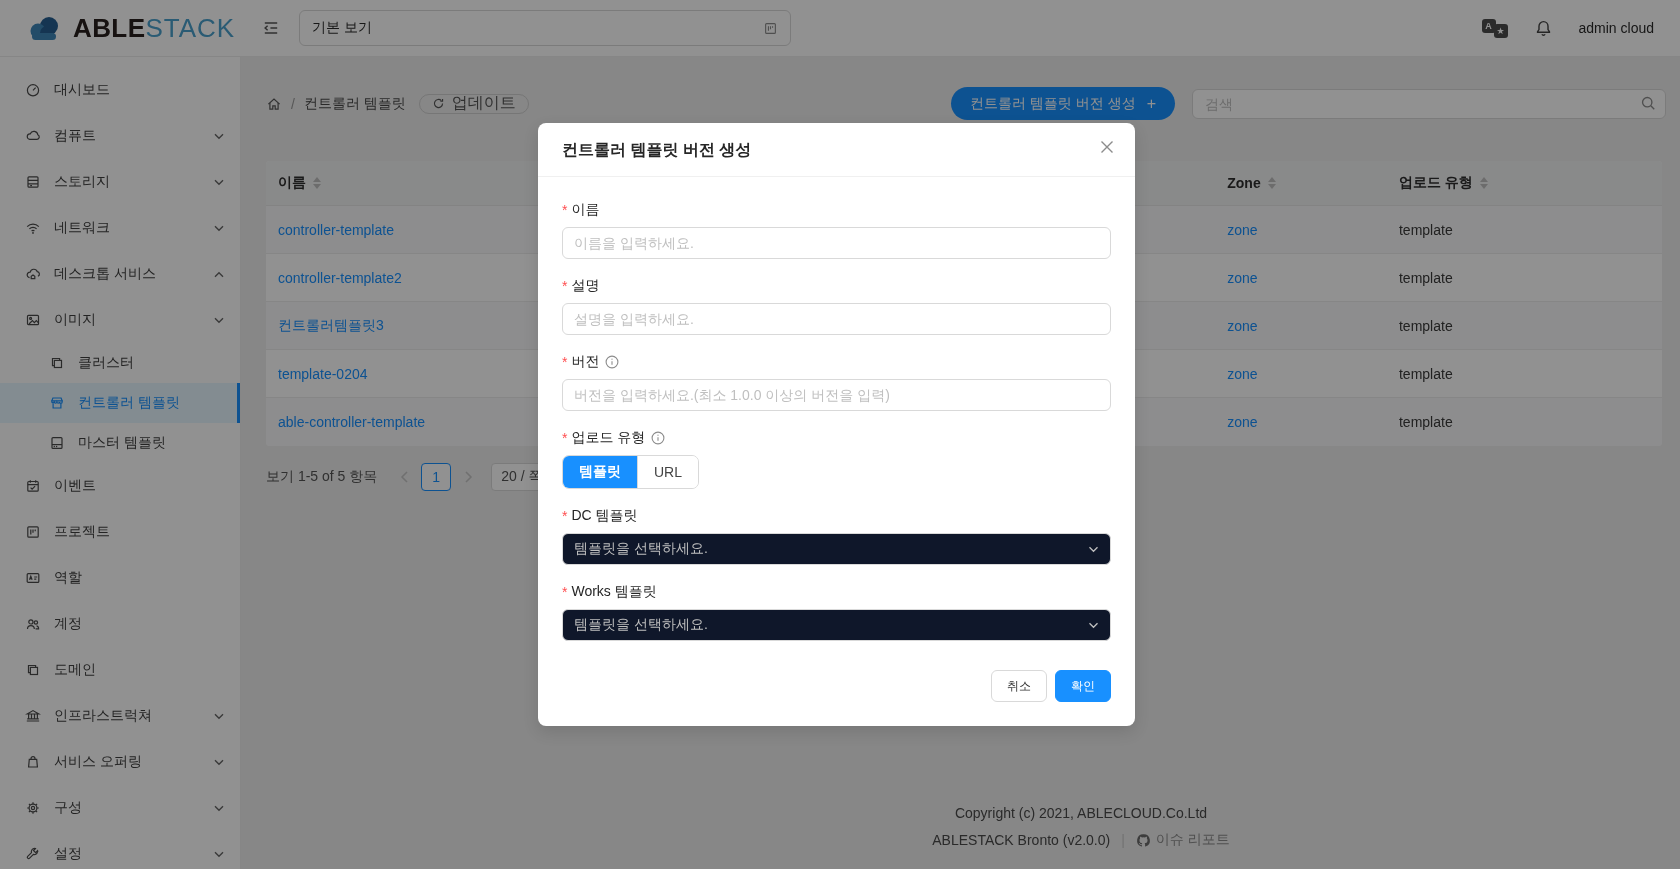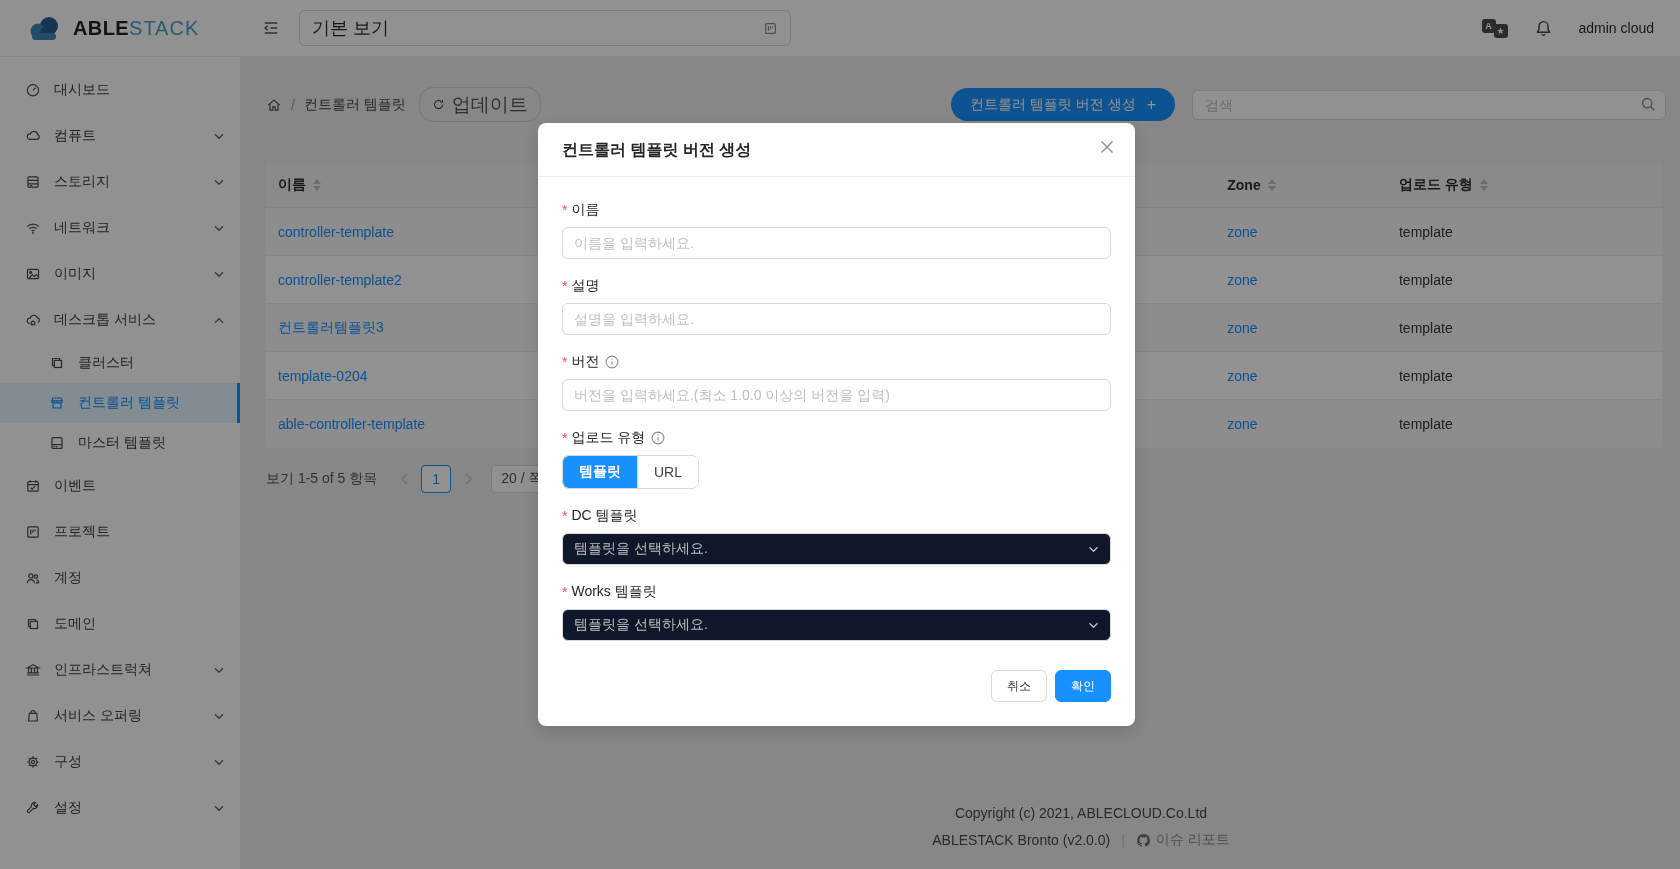--- a/index.html
+++ b/index.html
@@ -3,25 +3,25 @@
 <meta charset="utf-8">
 <style>
   * { margin:0; padding:0; box-sizing:border-box; }
   html,body { width:1680px; height:869px; }
   body { font-family:"Liberation Sans","DejaVu Sans",sans-serif; }
   .app { position:relative; width:1680px; height:869px; background:#ededed; overflow:hidden; color:#333; }
 
   
   .topbar { position:absolute; top:0; left:0; right:0; height:57px; background:#fff; display:flex; align-items:center; border-bottom:1px solid #ececec; z-index:2; }
   .logo-area { width:241px; height:100%; display:flex; align-items:center; padding-left:27px; gap:10px; flex:0 0 241px; }
-  .logo-text { font-size:20px; letter-spacing:.4px; white-space:nowrap; }
+  .logo-text { font-size:26px; letter-spacing:.4px; white-space:nowrap; }
   .logo-able { font-weight:800; color:#29211e; }
   .logo-stack { font-weight:500; color:#4aa0cc; letter-spacing:1px; }
   .fold-btn { margin-left:21px; color:#555; display:flex; cursor:pointer; }
-  .view-select { margin-left:19px; width:492px; height:36px; border:1px solid #d9d9d9; border-radius:6px; display:flex; align-items:center; justify-content:space-between; padding:0 12px; font-size:18px; color:#2b2b2b; background:#fff; cursor:pointer; }
+  .view-select { margin-left:19px; width:492px; height:36px; border:1px solid #d9d9d9; border-radius:6px; display:flex; align-items:center; justify-content:space-between; padding:0 12px; font-size:14px; color:#2b2b2b; background:#fff; cursor:pointer; }
   .view-select .sel-icon { color:#8c8c8c; display:flex; }
   .top-right { margin-left:auto; display:flex; align-items:center; gap:26px; padding-right:26px; }
   .translate-wrap { display:flex; align-items:flex-start; cursor:pointer; }
   .tr-box { width:14px; height:14px; background:#4d4d4d; border-radius:3px; color:#fff; font-size:9px; font-weight:700; display:flex; align-items:center; justify-content:center; }
   .tr-box.b2 { margin-left:-2px; margin-top:5px; }
   .bell { color:#444; display:flex; cursor:pointer; }
   .user-name { font-size:14px; color:#2b2b2b; cursor:pointer; }
 
   
   .sidebar { position:absolute; top:57px; left:0; bottom:0; width:241px; background:#fff; z-index:1; padding-top:10px; border-right:1px solid #ececec; overflow:hidden; }
@@ -32,21 +32,21 @@
   .menu-item.active { background:#e6f7ff; color:#1890ff; }
   .menu-item.active .mi-icon { color:#1890ff; }
   .menu-item.active::after { content:""; position:absolute; right:0; top:0; bottom:0; width:3px; background:#1890ff; }
 
   
   .content { position:absolute; left:241px; right:0; top:57px; bottom:0; }
   .bc-row { display:flex; align-items:center; padding:30px 14px 0 25px; }
   .bc-home { color:#555; display:flex; cursor:pointer; }
   .bc-sep { color:#999; margin:0 9px; font-size:14px; }
   .bc-current { font-size:14px; color:#4a4a4a; }
-  .update-pill { margin-left:13px; height:35px; display:flex; align-items:center; gap:7px; border:1px solid #cfcfcf; border-radius:14px; padding:0 12px; font-size:19px; color:#555; cursor:pointer; }
+  .update-pill { margin-left:13px; height:20px; display:flex; align-items:center; gap:7px; border:1px solid #cfcfcf; border-radius:14px; padding:0 12px; font-size:16px; color:#555; cursor:pointer; }
   .update-pill .ref-icon { display:flex; color:#555; }
   .bc-right { margin-left:auto; display:flex; align-items:center; gap:17px; }
   .create-btn { height:33px; border:none; border-radius:17px; background:#1890ff; color:#fff; font-size:14px; display:flex; align-items:center; gap:11px; padding:0 19px; cursor:pointer; font-family:inherit; }
   .create-plus { font-size:16px; font-weight:400; }
   .search-box { position:relative; width:474px; }
   .search-box input { width:100%; height:30px; border:1px solid #d9d9d9; border-radius:6px; background:#fff; padding:0 32px 0 12px; font-size:14px; color:#8b5cf6; font-family:inherit; outline:none; }
   .search-box input::placeholder { color:#bfbfbf; }
   .search-ic { position:absolute; right:9px; top:6px; color:#8c8c8c; display:flex; cursor:pointer; }
 
   
@@ -198,43 +198,43 @@
       <span>네트워크</span>
       <span class="chev">
           <svg width="10" height="7" viewBox="0 0 10 7" fill="none" stroke="currentColor" stroke-width="1.4">
             <path d="M1 1.3l4 4 4-4"></path>
           </svg>
         </span>
     </div>
     <div class="menu-item">
       <span class="mi-icon">
           <svg width="16" height="16" viewBox="0 0 16 16" fill="none" stroke="currentColor" stroke-width="1.2">
+            <path d="M4.6 11.6a2.7 2.7 0 1 1 .6-5.4 3.7 3.7 0 0 1 7.1-.5 2.4 2.4 0 0 1 .6 4.6"></path>
+            <path d="M6.2 12.6v-2.2L8 9l1.8 1.4v2.2z"></path>
+          </svg>
+        </span>
+      <span>데스크톱 서비스</span>
+      <span class="chev">
+          <svg width="10" height="7" viewBox="0 0 10 7" fill="none" stroke="currentColor" stroke-width="1.4">
+            <path d="M1 5.7l4-4 4 4"></path>
+          </svg>
+        </span>
+    </div>
+    <div class="menu-item">
+      <span class="mi-icon">
+          <svg width="16" height="16" viewBox="0 0 16 16" fill="none" stroke="currentColor" stroke-width="1.2">
             <rect x="2.5" y="3.3" width="11" height="9.4" rx="1"></rect>
             <circle cx="5.6" cy="6.4" r="1"></circle>
             <path d="M4 12l3.4-3.4 2 2 1.9-1.9 2.2 2.2"></path>
           </svg>
         </span>
       <span>이미지</span>
       <span class="chev">
           <svg width="10" height="7" viewBox="0 0 10 7" fill="none" stroke="currentColor" stroke-width="1.4">
             <path d="M1 1.3l4 4 4-4"></path>
-          </svg>
-        </span>
-    </div>
-    <div class="menu-item">
-      <span class="mi-icon">
-          <svg width="16" height="16" viewBox="0 0 16 16" fill="none" stroke="currentColor" stroke-width="1.2">
-            <path d="M4.6 11.6a2.7 2.7 0 1 1 .6-5.4 3.7 3.7 0 0 1 7.1-.5 2.4 2.4 0 0 1 .6 4.6"></path>
-            <path d="M6.2 12.6v-2.2L8 9l1.8 1.4v2.2z"></path>
-          </svg>
-        </span>
-      <span>데스크톱 서비스</span>
-      <span class="chev">
-          <svg width="10" height="7" viewBox="0 0 10 7" fill="none" stroke="currentColor" stroke-width="1.4">
-            <path d="M1 5.7l4-4 4 4"></path>
           </svg>
         </span>
     </div>
     <div class="menu-item sub">
       <span class="mi-icon">
           <svg width="16" height="16" viewBox="0 0 16 16" fill="none" stroke="currentColor" stroke-width="1.2">
             <rect x="5.4" y="5.4" width="7.1" height="7.1"></rect>
             <path d="M10.6 5.4V3.5H3.5v7.1h1.9"></path>
           </svg>
         </span>
@@ -270,20 +270,29 @@
       <span>이벤트</span>
     </div>
     <div class="menu-item">
       <span class="mi-icon">
           <svg width="16" height="16" viewBox="0 0 16 16" fill="none" stroke="currentColor" stroke-width="1.2">
             <rect x="2.8" y="2.8" width="10.4" height="10.4" rx="1"></rect>
             <path d="M5.8 5.5v5M8 5.5v3.2M10.2 5.5v1.8"></path>
           </svg>
         </span>
       <span>프로젝트</span>
+    </div>
+    <div class="menu-item">
+      <span class="mi-icon">
+          <svg width="16" height="16" viewBox="0 0 16 16" fill="none" stroke="currentColor" stroke-width="1.2">
+            <rect x="2.2" y="3.6" width="11.6" height="8.8" rx="1"></rect>
+            <path d="M4.5 9.8l1.3-3.5 1.3 3.5M5 8.7h1.7M9.2 7h3M9.2 9.1h2.1"></path>
+          </svg>
+        </span>
+      <span>역할</span>
     </div>
     <div class="menu-item">
       <span class="mi-icon">
           <svg width="16" height="16" viewBox="0 0 16 16" fill="none" stroke="currentColor" stroke-width="1.2">
             <circle cx="5.9" cy="5.9" r="2.1"></circle>
             <path d="M2.5 13.1a3.4 3.4 0 0 1 6.8 0"></path>
             <circle cx="10.9" cy="6.5" r="1.7"></circle>
             <path d="M10.6 12.9h3a3 3 0 0 0-2.1-3.1"></path>
           </svg>
         </span>

